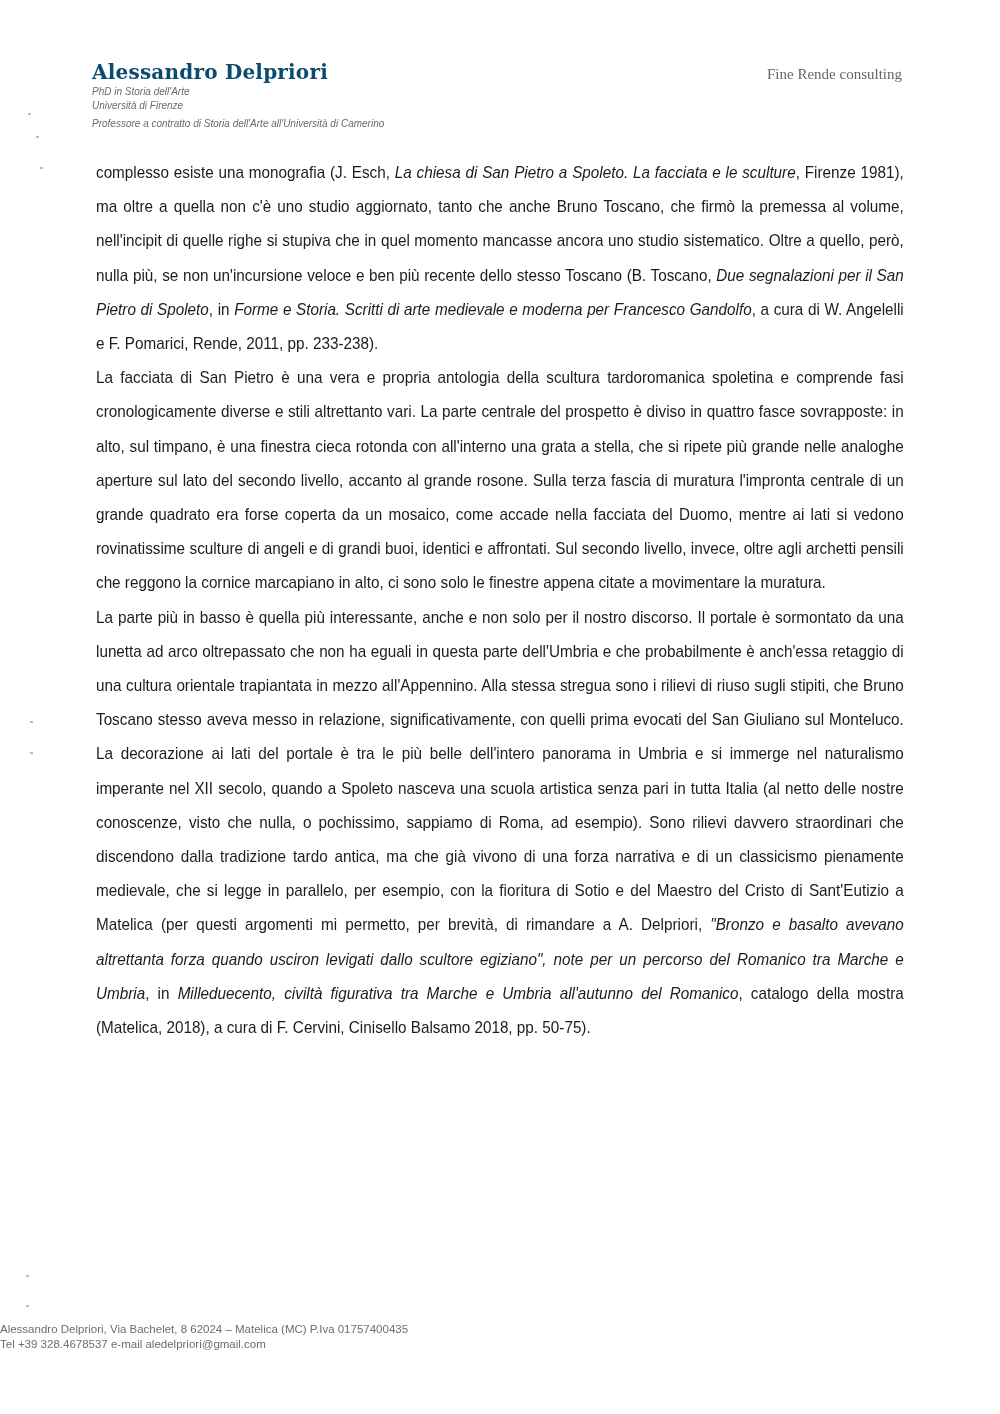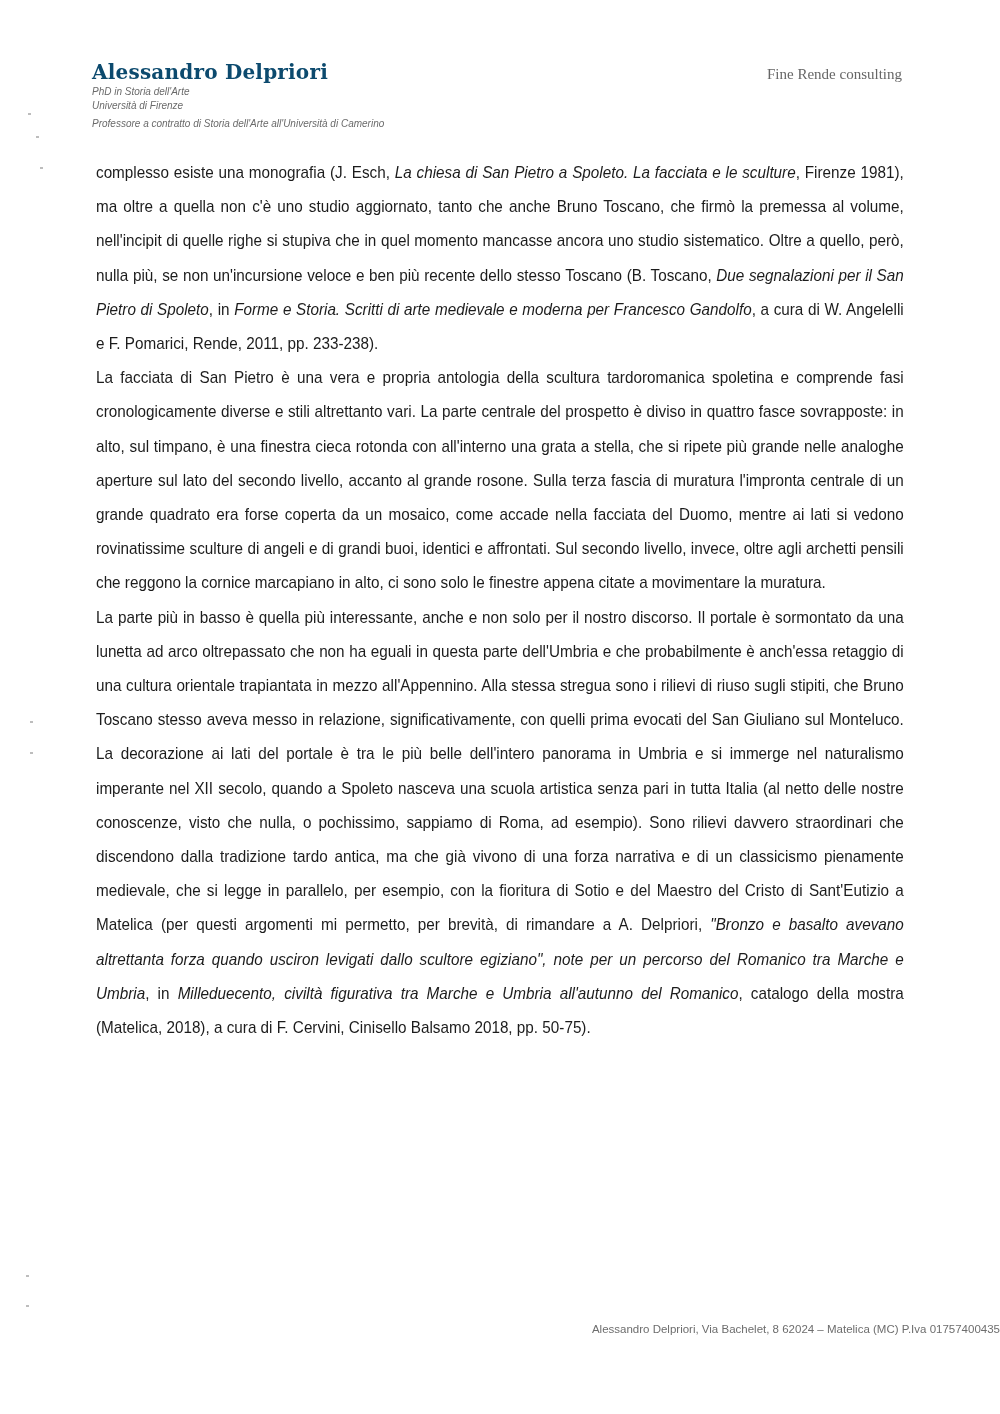--- a/index.html
+++ b/index.html
@@ -3,21 +3,21 @@
   <meta charset="utf-8">
   <style>
     html, body { margin: 0; padding: 0; background: #ffffff; }
     body { width: 1000px; height: 1414px; position: relative; overflow: hidden; color: #1e1e1e; }
     .header-name { position: absolute; left: 92px; top: 60px; font-family: "DejaVu Serif", serif; font-weight: bold; font-size: 20px; color: #0c4a6e; letter-spacing: 0.2px; }
     .header-sub { position: absolute; left: 92px; font-family: "Liberation Sans", sans-serif; font-style: italic; font-size: 10px; color: #6a6a6a; }
     .header-right { position: absolute; right: 98px; top: 66px; font-family: "Liberation Serif", serif; font-size: 15px; color: #666; }
     .body-text { position: absolute; left: 96px; top: 156px; width: 808px; font-family: "Liberation Sans", sans-serif; font-size: 16.6px; line-height: 34.2px; color: #1c1c1c; text-align: justify; transform: scaleX(0.92); transform-origin: left top; width: 878px; }
     .para { margin: 0; text-indent: 0; }
     .para em { font-style: italic; }
-    .footer { position: absolute; left: 0; width: 1000px; top: 1322px; text-align: right; font-family: "Liberation Sans", sans-serif; font-size: 11.5px; color: #6d6d6d; line-height: 15px; }
+    .footer { position: absolute; left: 0; width: 1000px; top: 1322px; text-align: left; font-family: "Liberation Sans", sans-serif; font-size: 11.5px; color: #6d6d6d; line-height: 15px; }
     .scan-mark { position: absolute; width: 3px; height: 2px; background: #bdbdbd; }
   </style>
 </head>
 <body>
 
 <div>
   <div class="header-name">Alessandro Delpriori</div>
   <div class="header-sub" style="top:86px;">PhD in Storia dell'Arte</div>
   <div class="header-sub" style="top:100px;text-align:center;">Università di Firenze</div>
   <div class="header-sub" style="top:118px;text-align:right;">Professore a contratto di Storia dell'Arte all'Università di Camerino</div>
@@ -33,13 +33,14 @@
 <div class="scan-mark" style="left:26px;top:1305px;"></div>
 
 <div class="body-text">
   <p class="para"><span>complesso esiste una monografia (J. Esch, </span><em>La chiesa di San Pietro a Spoleto. La facciata e le sculture</em><span>, Firenze 1981), ma oltre a quella non c'è uno studio aggiornato, tanto che anche Bruno Toscano, che firmò la premessa al volume, nell'incipit di quelle righe si stupiva che in quel momento mancasse ancora uno studio sistematico. Oltre a quello, però, nulla più, se non un'incursione veloce e ben più recente dello stesso Toscano (B. Toscano, </span><em>Due segnalazioni per il San Pietro di Spoleto</em><span>, in </span><em>Forme e Storia. Scritti di arte medievale e moderna per Francesco Gandolfo</em><span>, a cura di W. Angelelli e F. Pomarici, Rende, 2011, pp. 233-238).</span></p>
   <p class="para"><span>La facciata di San Pietro è una vera e propria antologia della scultura tardoromanica spoletina e comprende fasi cronologicamente diverse e stili altrettanto vari. La parte centrale del prospetto è diviso in quattro fasce sovrapposte: in alto, sul timpano, è una finestra cieca rotonda con all'interno una grata a stella, che si ripete più grande nelle analoghe aperture sul lato del secondo livello, accanto al grande rosone. Sulla terza fascia di muratura l'impronta centrale di un grande quadrato era forse coperta da un mosaico, come accade nella facciata del Duomo, mentre ai lati si vedono rovinatissime sculture di angeli e di grandi buoi, identici e affrontati. Sul secondo livello, invece, oltre agli archetti pensili che reggono la cornice marcapiano in alto, ci sono solo le finestre appena citate a movimentare la muratura.</span></p>
   <p class="para"><span>La parte più in basso è quella più interessante, anche e non solo per il nostro discorso. Il portale è sormontato da una lunetta ad arco oltrepassato che non ha eguali in questa parte dell'Umbria e che probabilmente è anch'essa retaggio di una cultura orientale trapiantata in mezzo all'Appennino. Alla stessa stregua sono i rilievi di riuso sugli stipiti, che Bruno Toscano stesso aveva messo in relazione, significativamente, con quelli prima evocati del San Giuliano sul Monteluco. La decorazione ai lati del portale è tra le più belle dell'intero panorama in Umbria e si immerge nel naturalismo imperante nel XII secolo, quando a Spoleto nasceva una scuola artistica senza pari in tutta Italia (al netto delle nostre conoscenze, visto che nulla, o pochissimo, sappiamo di Roma, ad esempio). Sono rilievi davvero straordinari che discendono dalla tradizione tardo antica, ma che già vivono di una forza narrativa e di un classicismo pienamente medievale, che si legge in parallelo, per esempio, con la fioritura di Sotio e del Maestro del Cristo di Sant'Eutizio a Matelica (per questi argomenti mi permetto, per brevità, di rimandare a A. Delpriori, </span><em>"Bronzo e basalto avevano altrettanta forza quando usciron levigati dallo scultore egiziano", note per un percorso del Romanico tra Marche e Umbria</em><span>, in </span><em>Milleduecento, civiltà figurativa tra Marche e Umbria all'autunno del Romanico</em><span>, catalogo della mostra (Matelica, 2018), a cura di F. Cervini, Cinisello Balsamo 2018, pp. 50-75).</span></p>
 </div>
 
 <div class="footer">
   <div>Alessandro Delpriori, Via Bachelet, 8 62024 – Matelica (MC) P.Iva 01757400435</div>
+  <div>Tel +39 328.4678537 e-mail aledelpriori@gmail.com</div>
 </div>
 
 </body></html>

